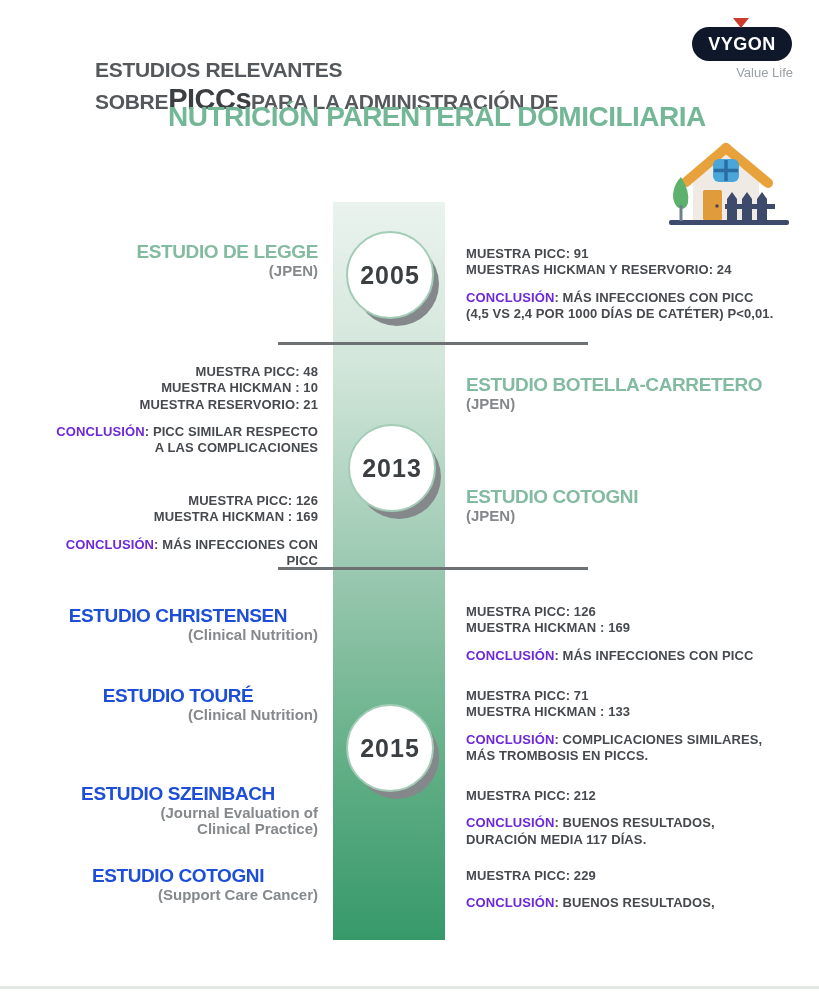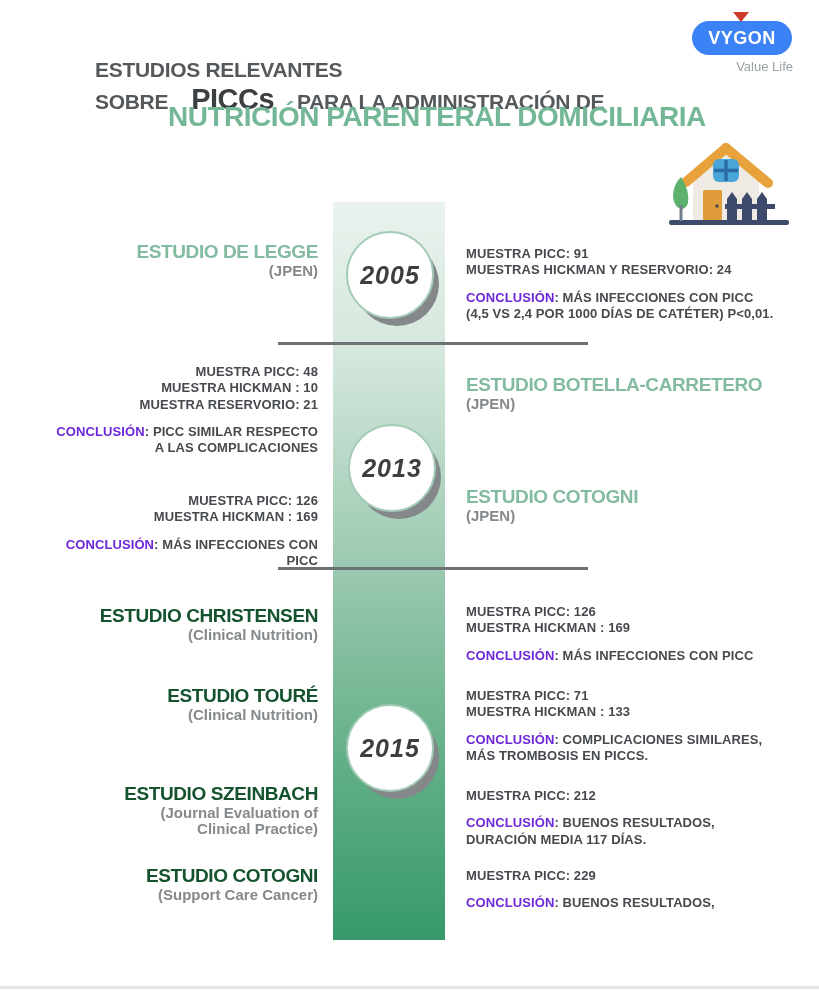--- a/index.html
+++ b/index.html
@@ -2,52 +2,52 @@
 <html><head>
 <meta charset="utf-8">
 <style>
   * { margin:0; padding:0; box-sizing:border-box; }
   body { background:#ffffff; font-family:"Liberation Sans", sans-serif; }
   .stage { position:relative; width:819px; height:1000px; background:#ffffff; overflow:hidden; }
 
   
   .hdr { position:absolute; left:95px; top:58px; color:#55585b; }
   .hdr-line1 { font-size:21px; font-weight:bold; letter-spacing:-0.3px; }
-  .hdr-line2 { display:flex; align-items:baseline; gap:23px; font-size:21px; font-weight:bold; margin-top:1px; letter-spacing:-0.3px; }
+  .hdr-line2 { display:flex; align-items:baseline; gap:0; font-size:21px; font-weight:bold; margin-top:1px; letter-spacing:-0.3px; }
   .hdr-picc { font-size:29px; color:#3c3f42; letter-spacing:-0.5px; }
   .hdr-line3 { position:absolute; left:168px; top:101px; font-size:28px; font-weight:bold; color:#73b796; letter-spacing:-0.5px; white-space:nowrap; }
 
   
   .logo { position:absolute; left:692px; top:21px; width:102px; }
-  .logo-pill { position:relative; width:100px; height:34px; background:#3b82f6; border-radius:17px; display:flex; align-items:center; justify-content:center; color:#fff; font-weight:bold; font-size:18px; letter-spacing:0.5px; }
+  .logo-pill { position:relative; width:100px; height:34px; background:#0f172a; border-radius:17px; display:flex; align-items:center; justify-content:center; color:#fff; font-weight:bold; font-size:18px; letter-spacing:0.5px;margin-top:6px; }
   .logo-tri { position:absolute; top:-9px; left:41px; width:0; height:0; border-left:8px solid transparent; border-right:8px solid transparent; border-top:10px solid #cd3b2a; }
   .logo-tag { text-align:right; color:#9ba1a5; font-size:13px; margin-top:4px; padding-right:1px; }
 
   
   .house { position:absolute; left:663px; top:133px; }
 
   
   .timeline-col { position:absolute; left:333px; top:202px; width:112px; height:738px; z-index:1;
     background:linear-gradient(180deg,#eaf3ee 0%,#d2e6da 22%,#9ac8b0 50%,#5ead83 78%,#37996a 100%); }
   .divider { position:absolute; left:278px; width:310px; height:3px; background:#6e7174; z-index:4; }
   .div1 { top:342px; } .div2 { top:567px; }
   .year-circle { position:absolute; width:88px; height:88px; border-radius:50%; background:#ffffff;
     border:2px solid #a3ccb7; box-shadow:7px 9px 0 -2px #85888b; z-index:5;
     display:flex; align-items:center; justify-content:center;
-    font-size:25px; font-weight:bold; color:#3b3f42; letter-spacing:1px;font-style:italic; }
+    font-size:25px; font-weight:bold; color:#3b3f42; letter-spacing:1px; }
   .c2005 { left:346px; top:231px; }
   .c2013 { left:348px; top:424px; }
   .c2015 { left:346px; top:704px; }
 
   
   .left-block { position:absolute; right:501px; text-align:right; width:280px; z-index:3; }
   .right-block { position:absolute; left:466px; text-align:left; width:340px; z-index:3; }
   .study-title { font-size:19px; font-weight:bold; letter-spacing:-0.4px; line-height:1.05; }
   .title-light { color:#82bba0; }
-  .title-dark { color:#14532d; }
+  .title-dark { color:#1d4ed8;text-align:center; }
   .study-journal { font-size:15px; font-weight:bold; color:#85898c; line-height:1.1; margin-top:1px; }
   .journal-narrow { width:172px; margin-left:auto; }
   .data-block { font-size:13px; font-weight:bold; color:#46494d; line-height:1.25; letter-spacing:0.1px; }
   .concl { margin-top:11px; }
   .concl-label { color:#6d28d9; }
 
   .bottom-line { position:absolute; left:0; top:986px; width:819px; height:3px; background:#e3e7e4; }
 </style>
 </head>
 <body>

